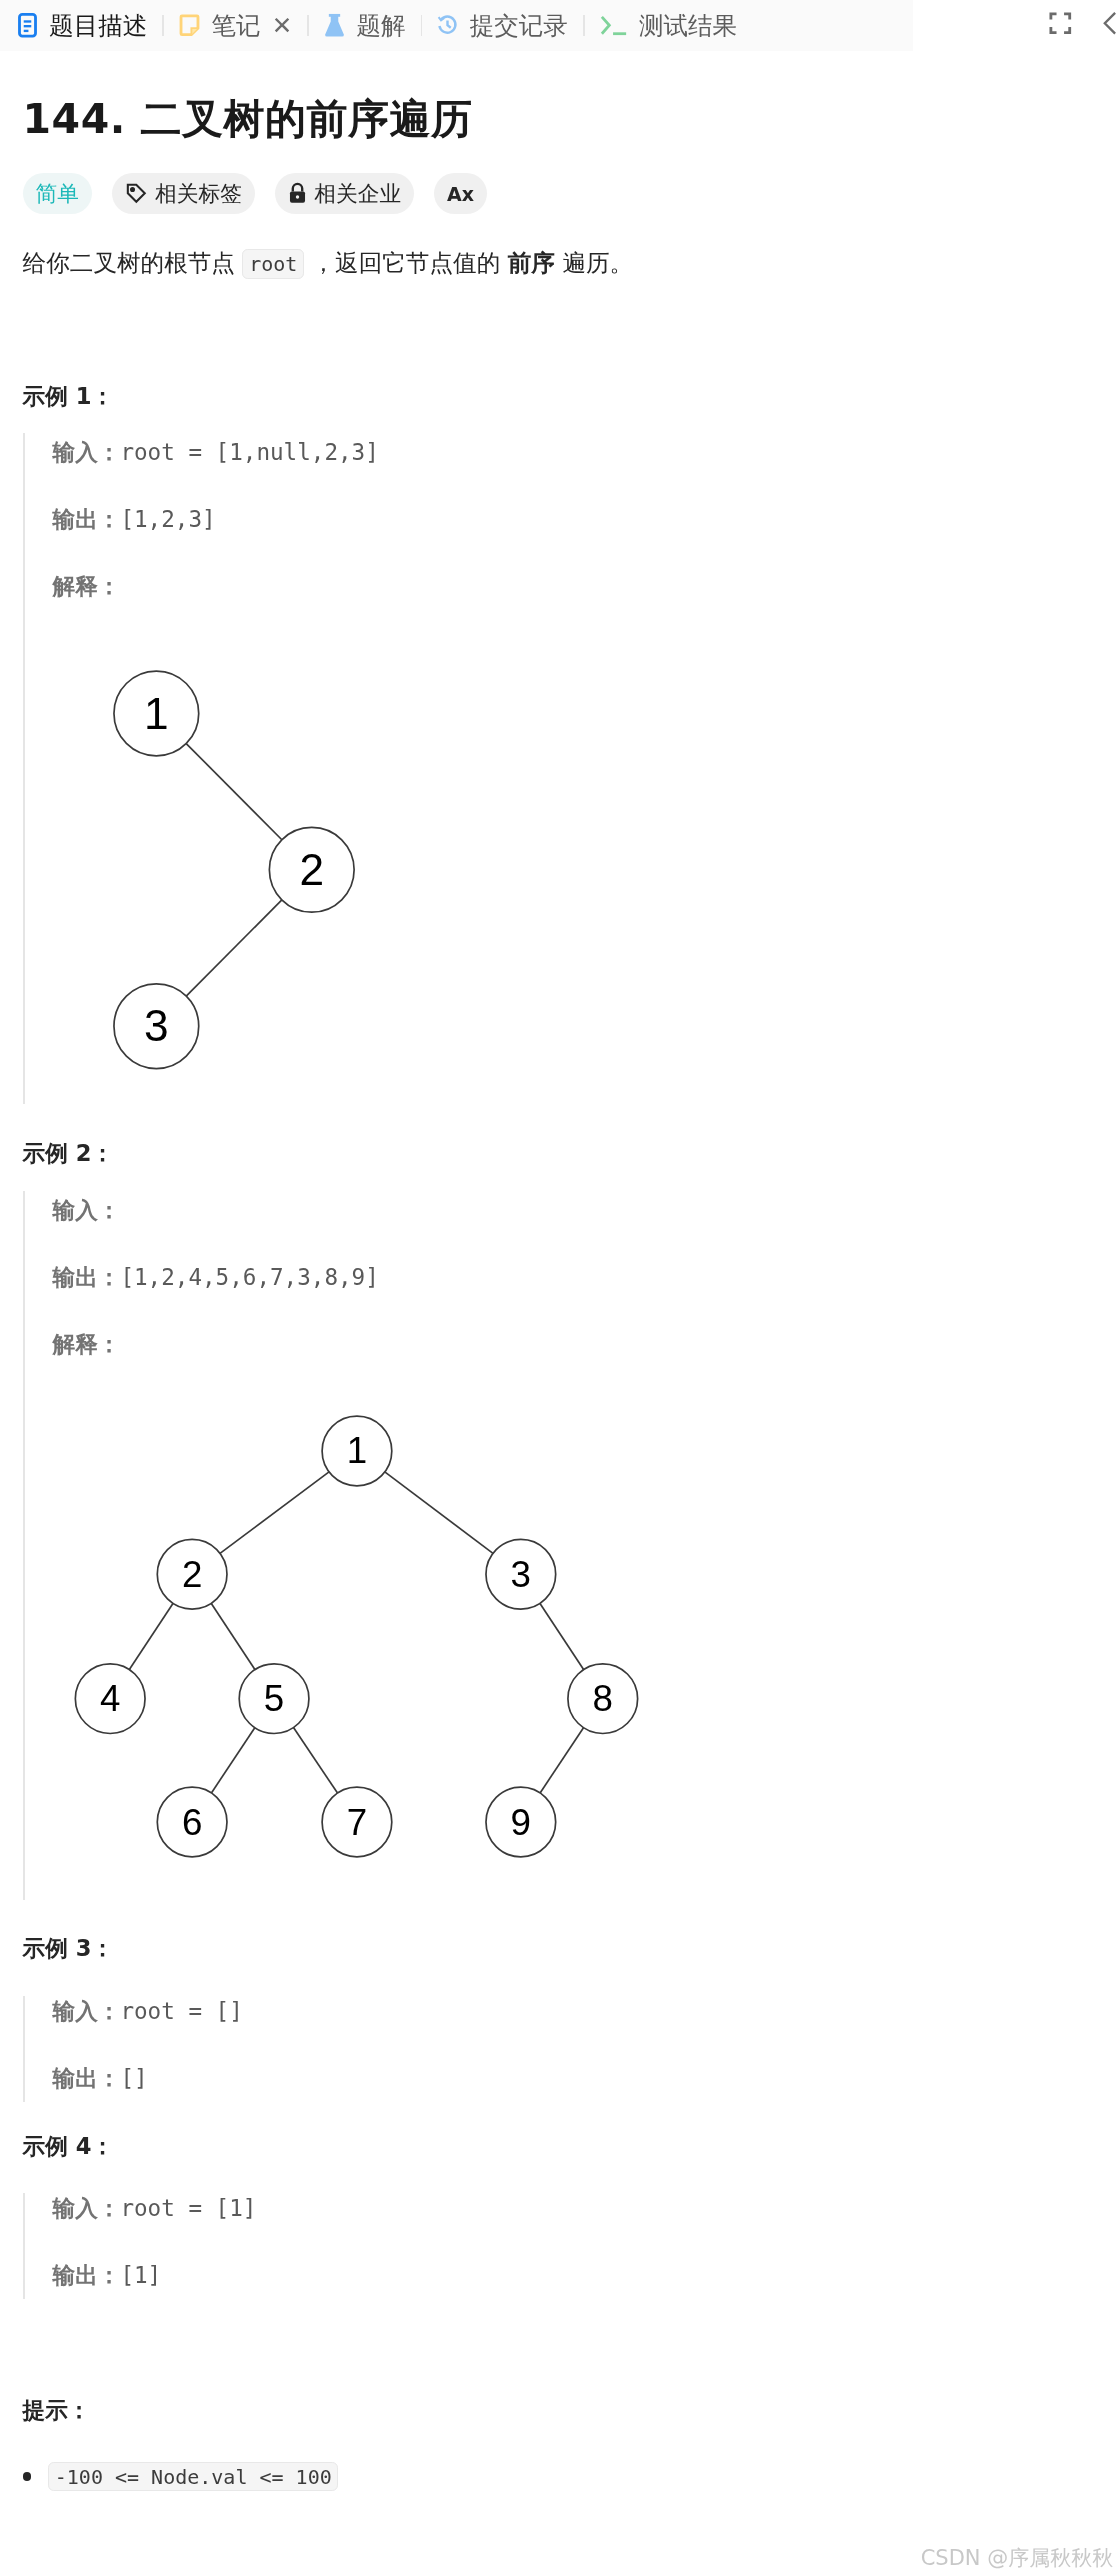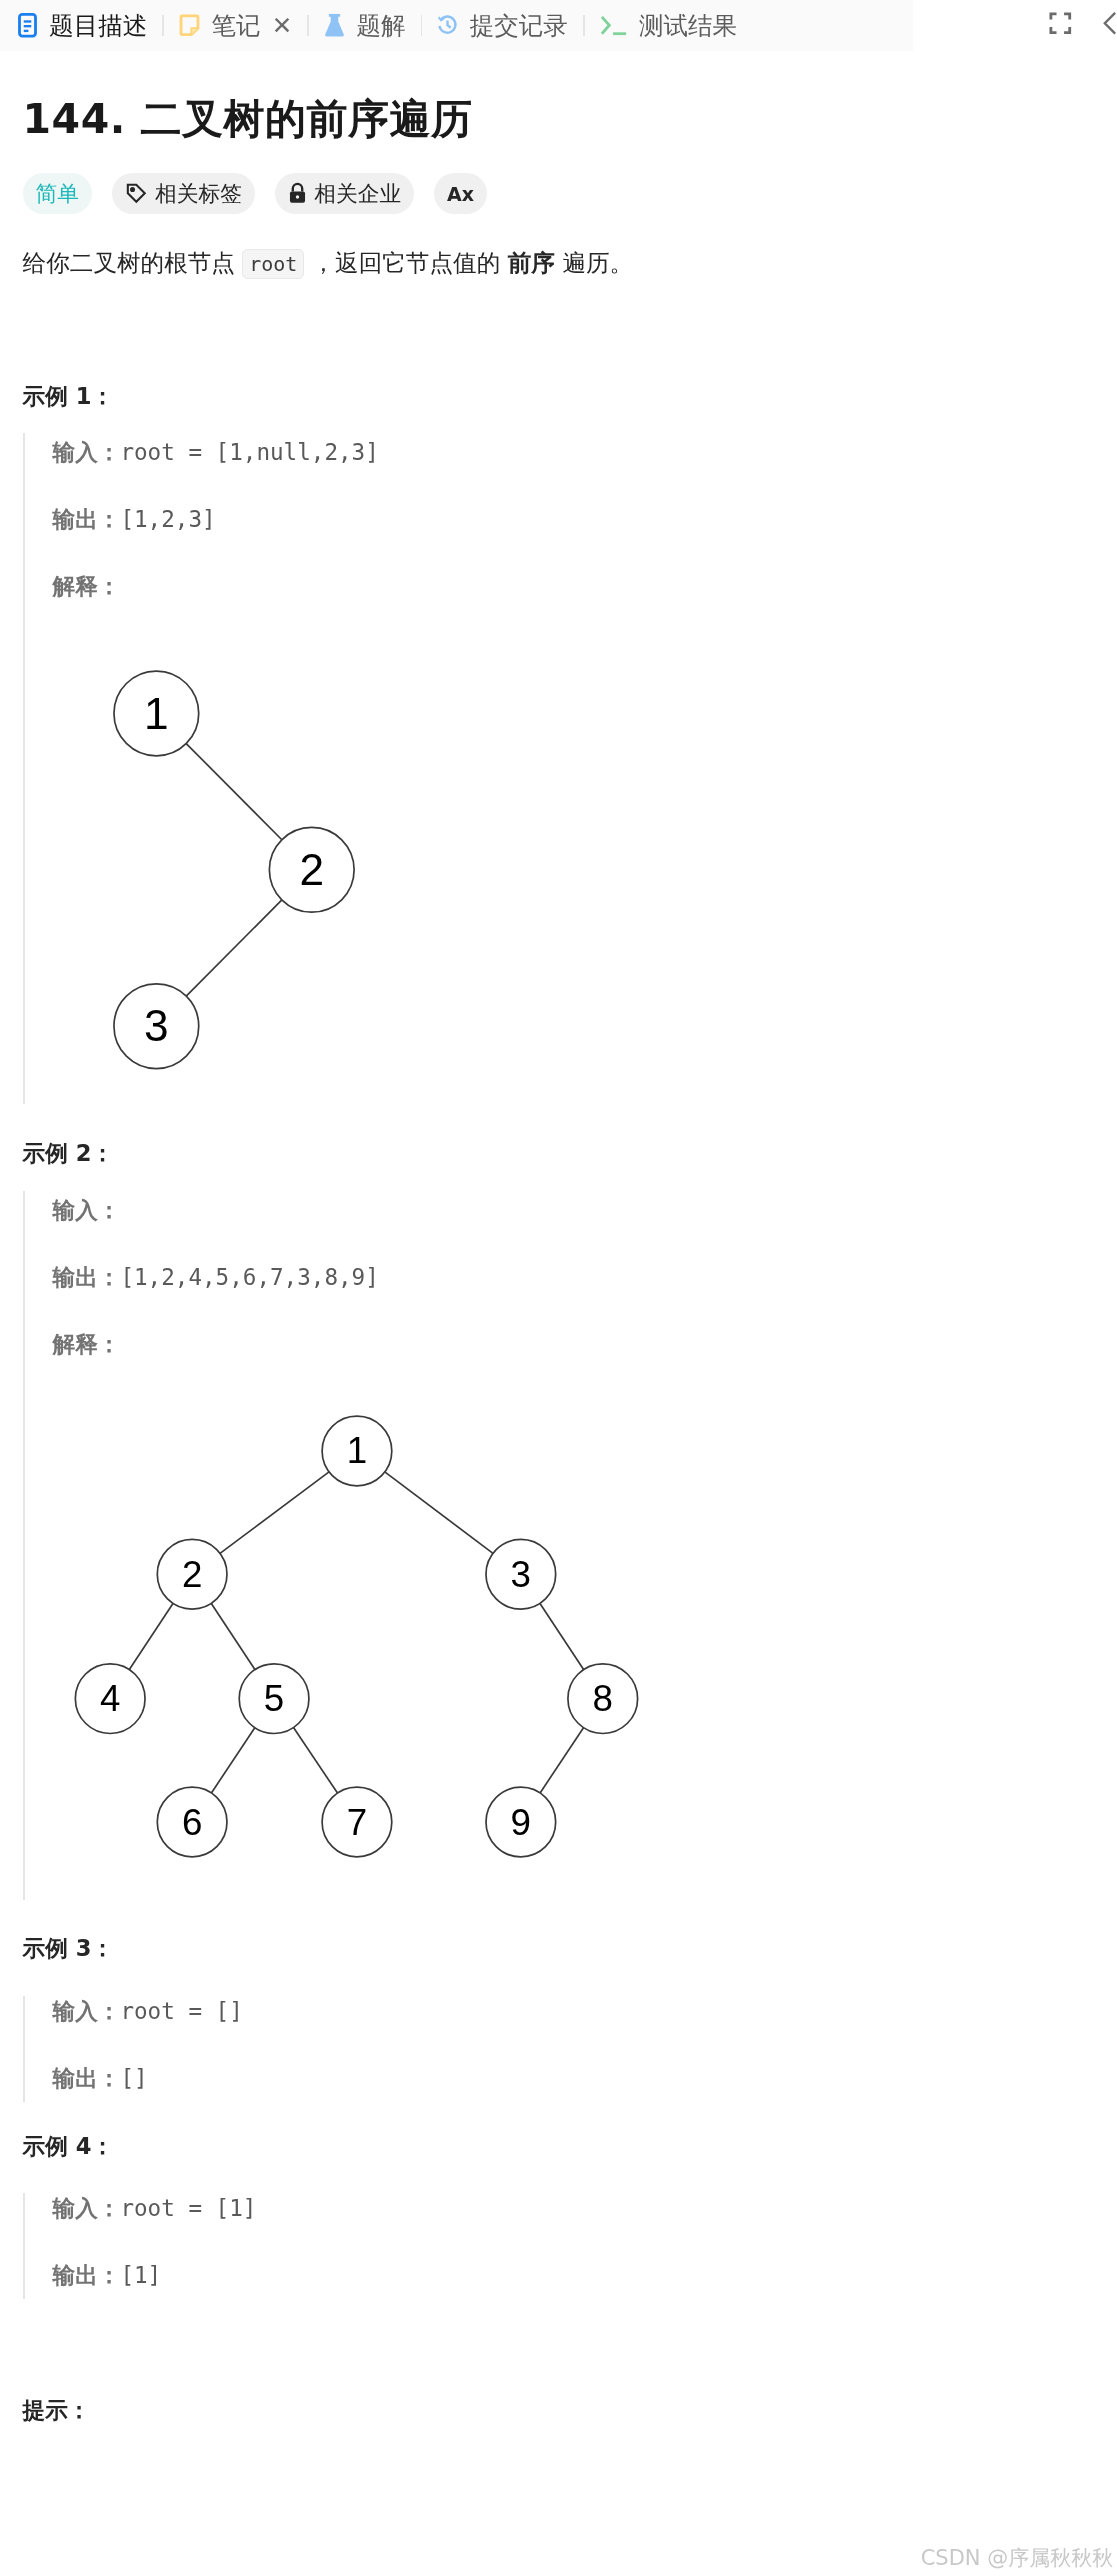--- a/index.html
+++ b/index.html
@@ -261,16 +261,20 @@
     <span class="val">root = [1]</span>
   </div>
   <div class="line" style="margin-top:36px;">
     <span class="lbl">输出：</span>
     <span class="val">[1]</span>
   </div>
 </div>
 
 <div class="hint-h">提示：</div>
 <ul class="hints">
+  <li>
+    <span class="dot"></span>
+    <code class="inline" style="margin-left:0;">-100 &lt;= Node.val &lt;= 100</code>
+  </li>
 </ul>
 
 <div class="watermark">CSDN @序属秋秋秋</div>
 
 
 </body></html>

